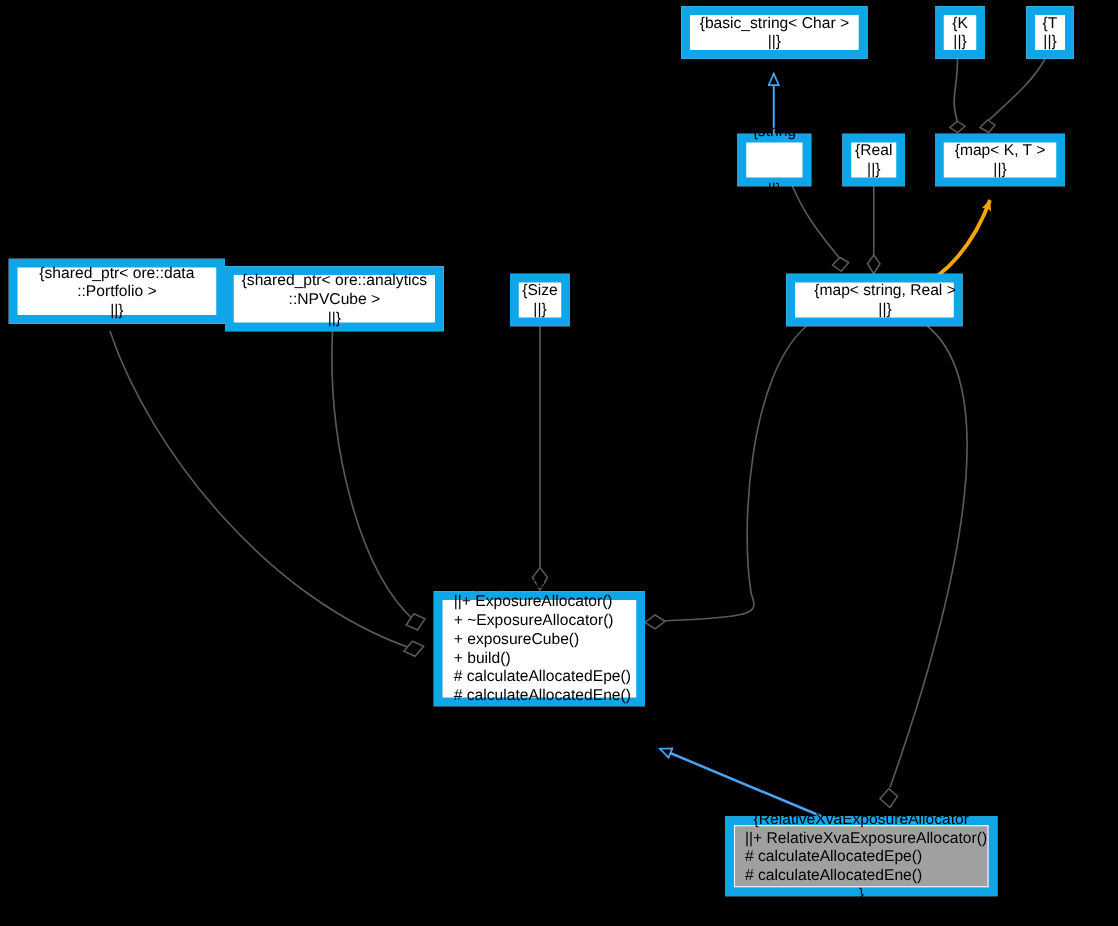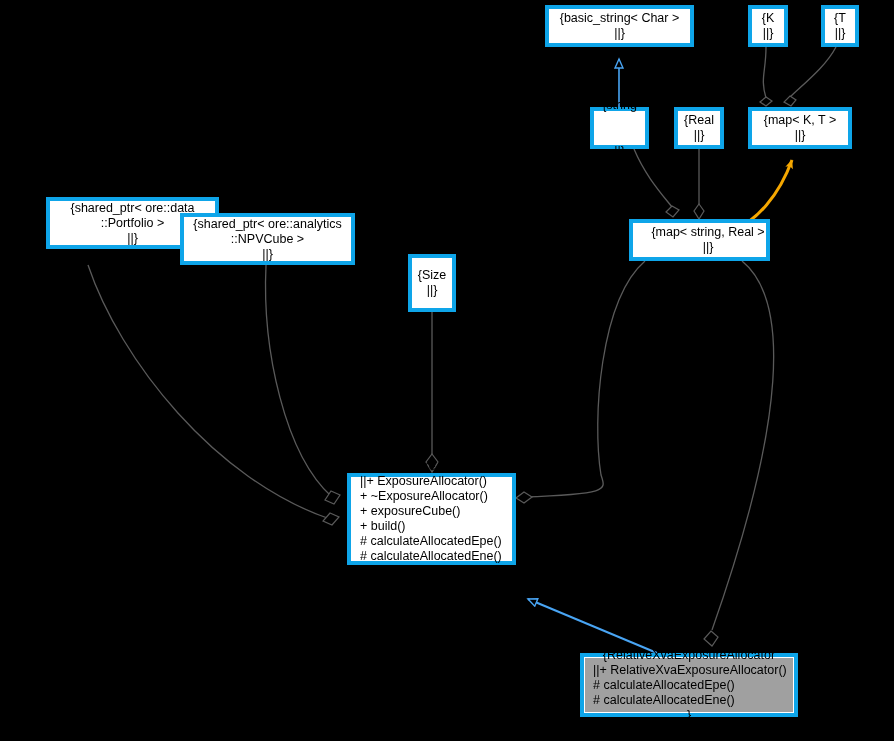--- a/index.html
+++ b/index.html
@@ -21,21 +21,21 @@
     left: 0;
     top: 0;
     width: 894px;
     height: 741px;
     pointer-events: none;
   }
   .node {
     position: absolute;
     box-sizing: border-box;
     background: #ffffff;
-    border: 4px solid #0ea5e9;
+    border: 7px solid #0ea5e9;
     box-shadow: 0 0 0 1px #ffffff inset;
     color: #000000;
     font-size: 12.5px;
     line-height: 15px;
     text-align: center;
     display: flex;
     flex-direction: column;
     justify-content: center;
     align-items: center;
     padding: 2px 3px;
@@ -151,33 +151,33 @@
   <div class="node" style="left:674px; top:107px; width:50px; height:42px;">
     <span class="ln">{Real</span>
     <span class="ln">||}</span>
   </div>
 
   <div class="node" style="left:748px; top:107px; width:104px; height:42px;">
     <span class="ln">{map&lt; K, T &gt;</span>
     <span class="ln">||}</span>
   </div>
 
-  <div class="node" style="left:7px; top:197px; width:173px; height:52px;margin-left:39px;">
+  <div class="node" style="left:7px; top:207px; width:173px; height:52px;">
     <span class="ln">{shared_ptr&lt; ore::data</span>
     <span class="ln">::Portfolio &gt;</span>
     <span class="ln">||}</span>
   </div>
 
   <div class="node" style="left:180px; top:213px; width:175px; height:52px;">
     <span class="ln">{shared_ptr&lt; ore::analytics</span>
     <span class="ln">::NPVCube &gt;</span>
     <span class="ln">||}</span>
   </div>
 
-  <div class="node" style="left:408px; top:219px; width:48px; height:58px;margin-top:35px;">
+  <div class="node" style="left:408px; top:219px; width:48px; height:42px;">
     <span class="ln">{Size</span>
     <span class="ln">||}</span>
   </div>
 
   <div class="node" style="left:629px; top:219px; width:141px; height:42px;padding-left:20px;">
     <span class="ln">{map&lt; string, Real &gt;</span>
     <span class="ln">||}</span>
   </div>
 
   <div class="node" style="left:347px; top:473px; width:169px; height:92px;">

